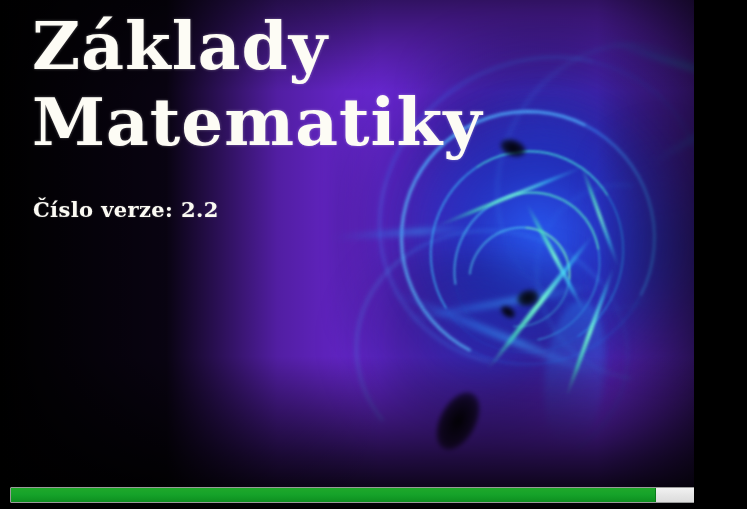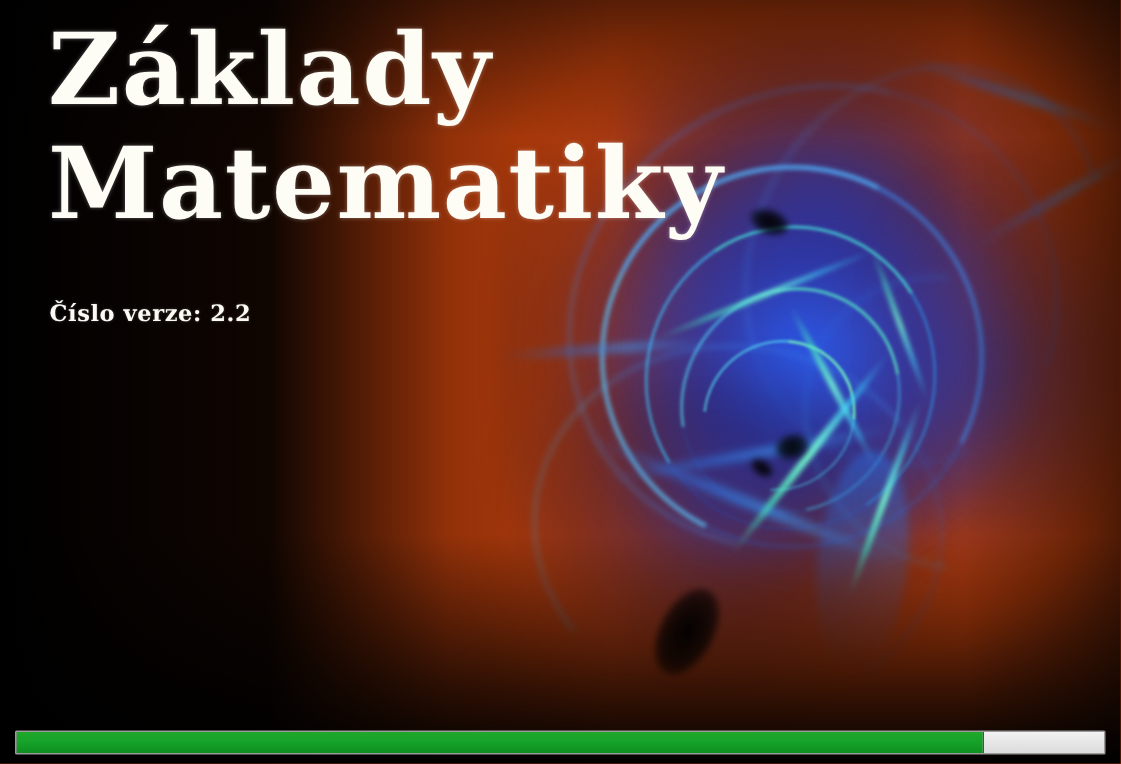--- a/index.html
+++ b/index.html
@@ -2,25 +2,26 @@
 <html><head>
 <meta charset="utf-8">
 <style>
   html, body {
     margin: 0;
     padding: 0;
     background: #000;
   }
   #splash {
     position: relative;
-    width: 747px;
+    width: 654px;
     height: 509px;
-    background: #c2410c;
+    background: #6d28d9;
     overflow: hidden;
     font-family: "DejaVu Serif", serif;
+    padding-left: 40px;
   }
 
   
   .bg-layer {
     position: absolute;
     pointer-events: none;
   }
   #bg-wrap {
     position: absolute;
     inset: 0;
@@ -225,21 +226,21 @@
     white-space: nowrap;
   }
   .info-block {
     position: absolute;
     left: 33px;
     top: 197px;
   }
   .info-line {
     font-family: "DejaVu Serif", "Liberation Serif", serif;
     font-weight: 700;
-    font-size: 15px;
+    font-size: 21px;
     line-height: 25px;
     color: #fbfaf3;
     letter-spacing: 0.4px;
     margin-bottom: 27px;
     white-space: nowrap;
     text-shadow: 0 0 2px rgba(255,255,255,0.25);
   }
 
   
   .status-text {

